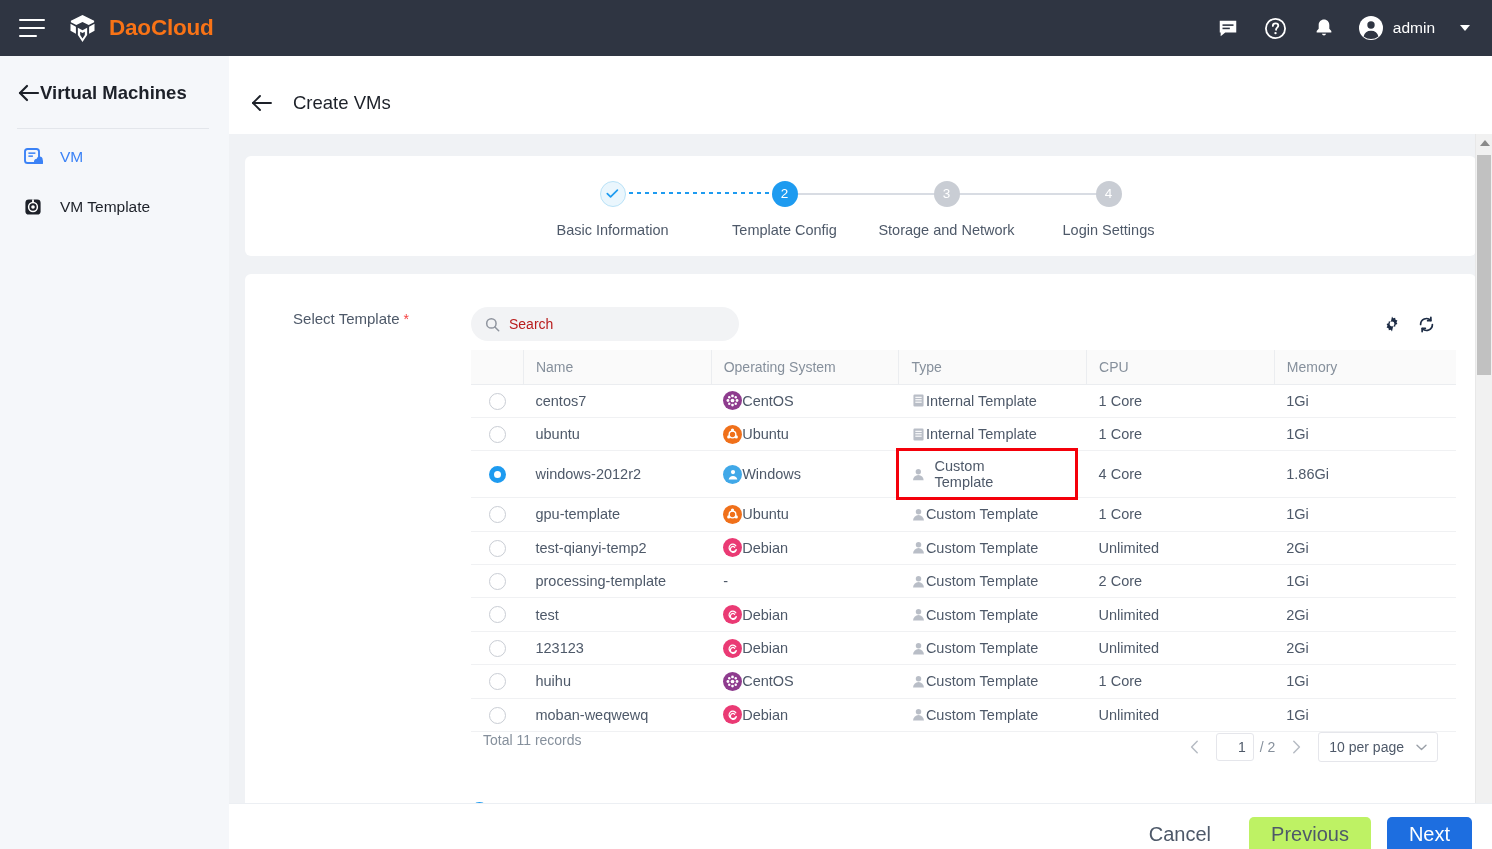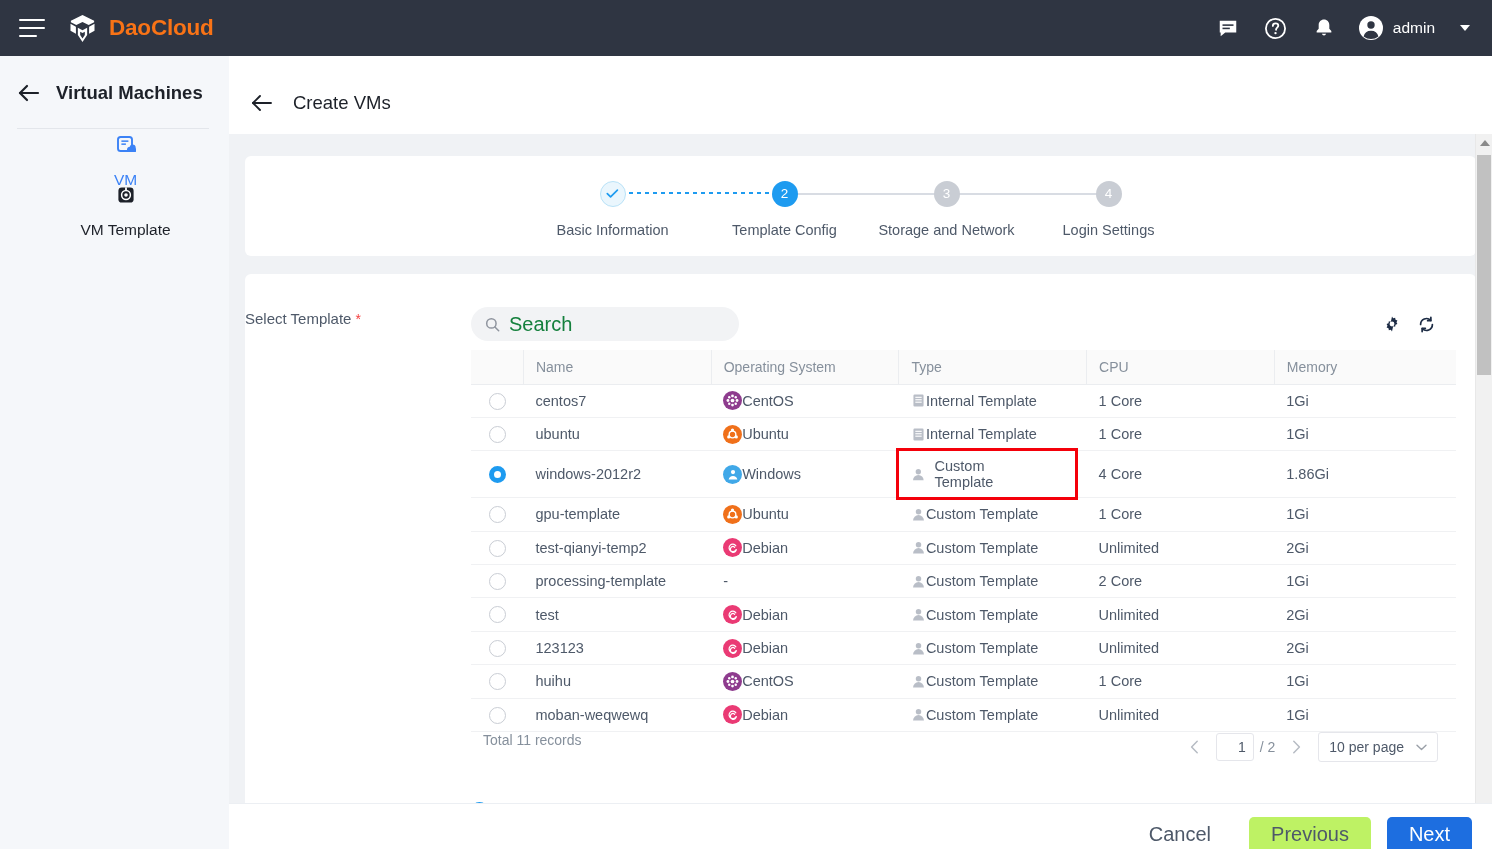--- a/index.html
+++ b/index.html
@@ -52,30 +52,30 @@
     border-right: 5.5px solid transparent; border-top: 6px solid #ffffff;
     margin-left: 16px;
   }
 
   
   .sidebar {
     position: absolute; top: 56px; left: 0; width: 229px; height: 793px;
     background: #f5f7fa; z-index: 20;
   }
   .sb-head {
-    display: flex; align-items: center; gap: 16px;
+    display: flex; align-items: center; 
     padding: 26px 0 0 18px; cursor: pointer;
   }
   .sb-title { font-size: 18.5px; font-weight: bold; color: #1d2129; }
   .sb-divider {
     height: 1px; background: #e3e6eb; margin: 24px 20px 0 17px;
   }
   .sb-item {
     display: flex; align-items: center; gap: 16px;
-    height: 44px; padding-left: 22px; cursor: pointer; margin-top: 6px; flex-direction: column;
+    height: 44px; padding-left: 22px; cursor: pointer; margin-top: 6px;
   }
   .sb-item-label { font-size: 15.5px; }
   .sb-item.active .sb-item-label { color: #3b82f6; }
   .sb-item:not(.active) .sb-item-label { color: #1d2129; }
   .sb-icon { width: 22px; height: 22px; display: flex; align-items: center; justify-content: center; }
 
   
   .main {
     position: absolute; top: 72px; left: 229px;
     width: 1263px; height: 793px; background: #f0f2f5;
@@ -119,35 +119,35 @@
     background-size: 8px 2px; background-repeat: repeat-x; height: 3px;
   }
   .connector.solid .line { background: #d8dce3; }
 
   
   .form-card {
     margin-top: 18px; min-height: 520px; padding: 28px 0 0 0; position: relative;
   }
   .field-row { display: flex; align-items: flex-start; }
   .field-label {
-    width: 226px; text-align: left; padding-right: 14px;
+    width: 226px; text-align: center; padding-right: 14px;
     font-size: 15px; color: #4e5969; padding-top: 8px; white-space: nowrap;
   }
   .req-star { color: #f53f3f; font-size: 14px; margin-left: 4px; }
   .field-body { flex: 1; padding-right: 20px; }
 
   .tbl-toolbar {
     display: flex; align-items: center; height: 44px;
     padding-left: 0;
   }
   .search-box {
     width: 268px; height: 34px; background: #f2f3f5; border-radius: 17px;
     display: flex; align-items: center; gap: 9px; padding: 0 14px; cursor: text;
   }
-  .search-ph { font-size: 20px; color: #15803d; }
+  .search-ph { font-size: 14px; color: #b91c1c; }
   .toolbar-actions { margin-left: auto; display: flex; gap: 16px; padding-right: 20px; }
   .tb-act { cursor: pointer; display: flex; align-items: center; }
 
   table.tmpl {
     width: 100%; border-collapse: collapse; table-layout: fixed;
     margin-top: 4px;
   }
   table.tmpl th {
     background: #fafafa; height: 34px; font-size: 14px; color: #86909c;
     font-weight: normal; text-align: left; padding: 0 12px;

